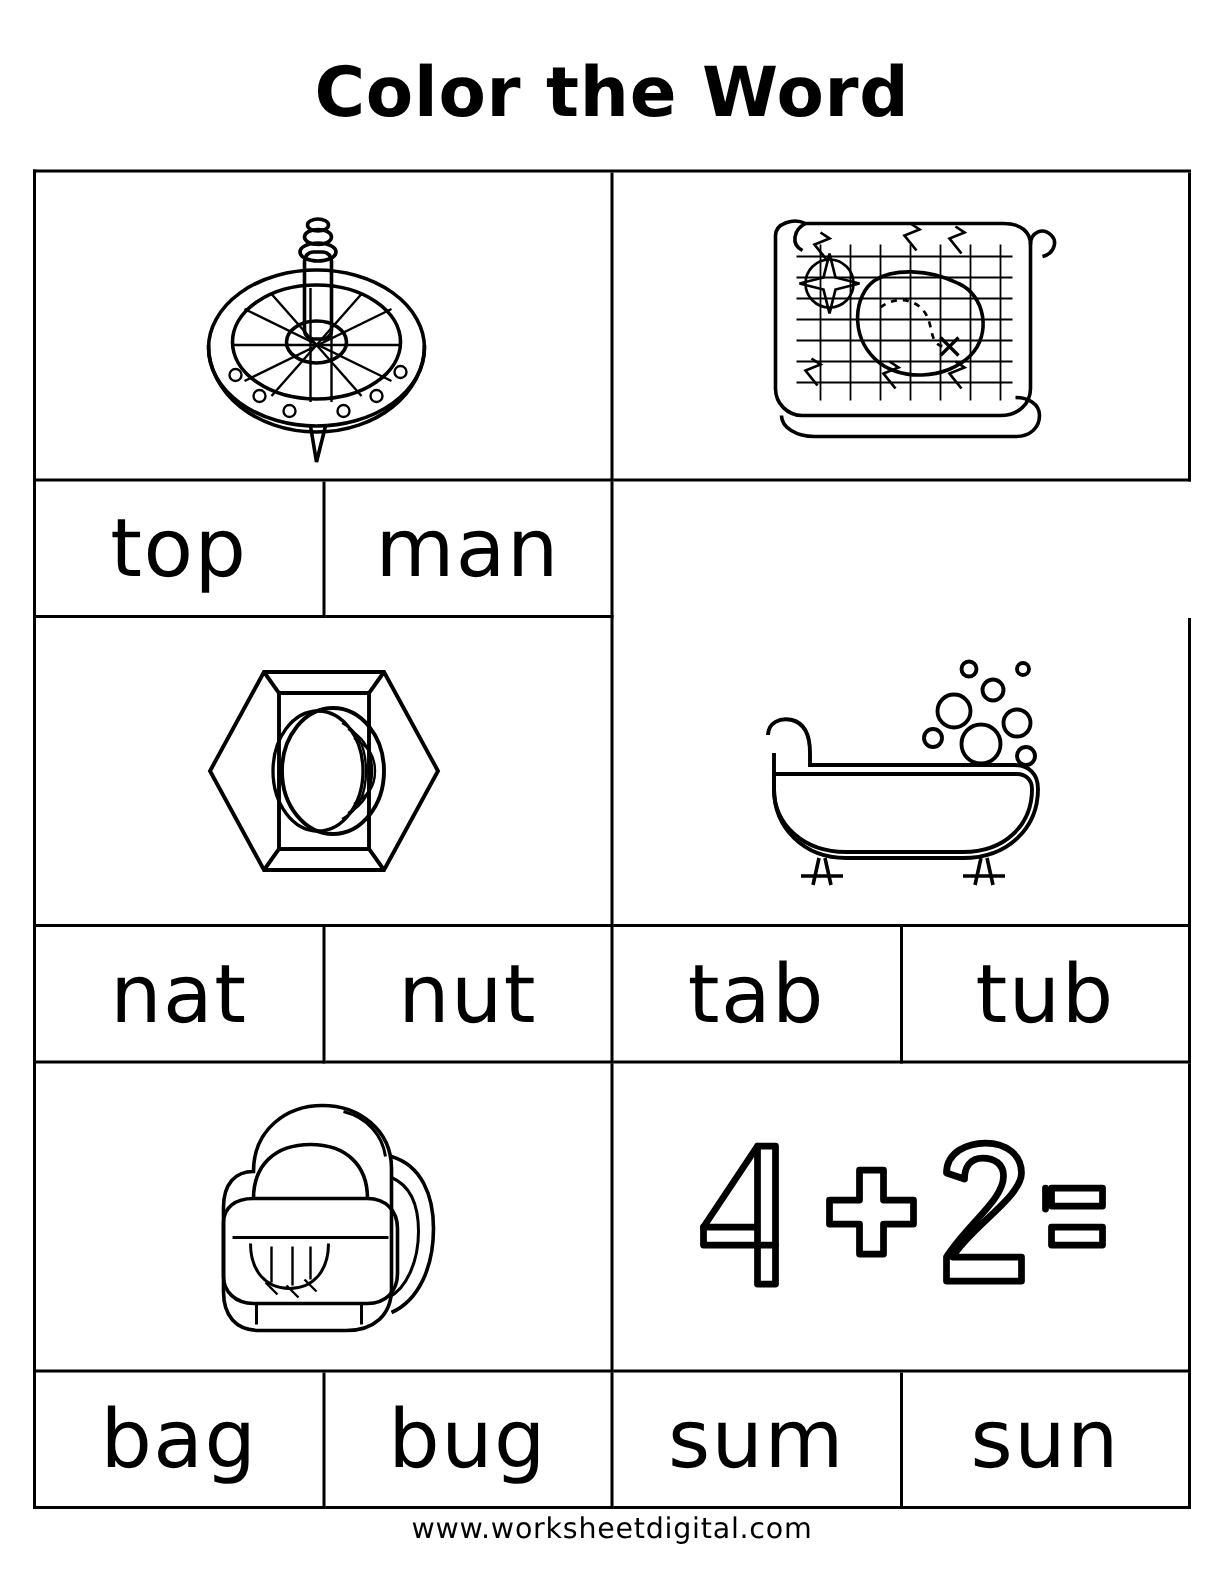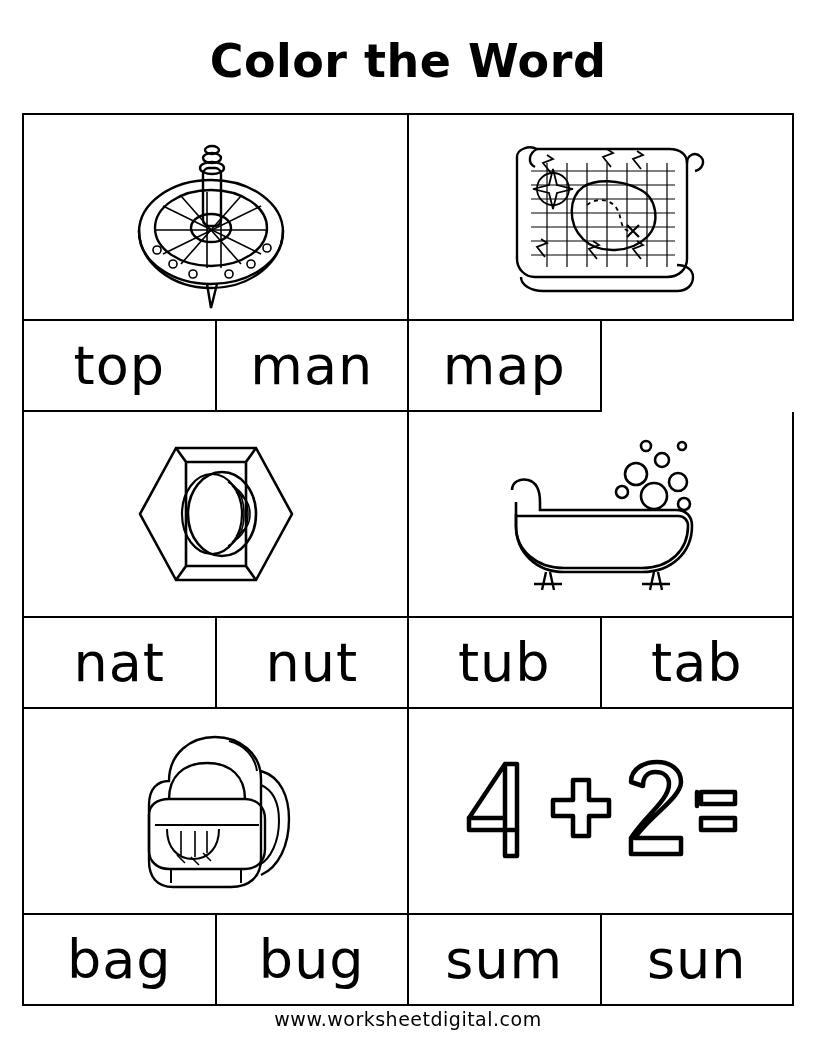--- a/index.html
+++ b/index.html
@@ -142,21 +142,20 @@
             <circle cx="62" cy="62" r="16"></circle>
             <path d="M62 42 L66 58 L82 62 L66 66 L62 82 L58 66 L42 62 L58 58 Z"></path>
           </g>
         </svg>
       </div>
     </div>
 
     <div class="row">
       <div class="word-cell">top</div>
       <div class="word-cell">man</div>
-      <div class="word-cell">map</div>
     </div>
 
     <div class="row">
       <div class="pic-cell">
         <svg width="200" height="180" viewBox="0 0 200 180" fill="none" stroke="#000" stroke-width="2.6">
           <path d="M60 24 L140 24 L176 90 L140 156 L60 156 L24 90 Z"></path>
           <path d="M60 24 L70 38 L70 142 L60 156"></path>
           <path d="M140 24 L130 38 L130 142 L140 156"></path>
           <path d="M70 38 L130 38 M70 142 L130 142"></path>
           <ellipse cx="106" cy="90" rx="34" ry="42"></ellipse>
@@ -181,22 +180,22 @@
           <circle cx="136" cy="68" r="6"></circle>
           <circle cx="160" cy="22" r="5"></circle>
           <circle cx="196" cy="22" r="4"></circle>
         </svg>
       </div>
     </div>
 
     <div class="row">
       <div class="word-cell">nat</div>
       <div class="word-cell">nut</div>
+      <div class="word-cell">tab</div>
       <div class="word-cell">tub</div>
-      <div class="word-cell">tab</div>
     </div>
 
     <div class="row">
       <div class="pic-cell">
         <svg width="210" height="185" viewBox="0 0 210 185" fill="none" stroke="#000" stroke-width="2.4">
           <path d="M58 62 C58 34 80 18 104 18 C128 18 150 34 150 60 L150 140 C150 158 138 168 120 168 L62 168 C46 168 38 158 38 142 L38 86 C38 70 46 62 58 62 Z"></path>
           <path d="M38 96 C38 86 46 80 58 80 L134 80 C146 80 154 88 154 100 L154 130 C154 142 146 150 134 150 L58 150 C46 150 38 142 38 132 Z"></path>
           <path d="M58 80 C58 58 72 44 96 44 C120 44 134 58 134 80"></path>
           <path d="M44 106 L148 106" stroke-width="2"></path>
           <path d="M56 110 C56 128 66 140 82 140 C98 140 108 128 108 110" stroke-width="2"></path>

